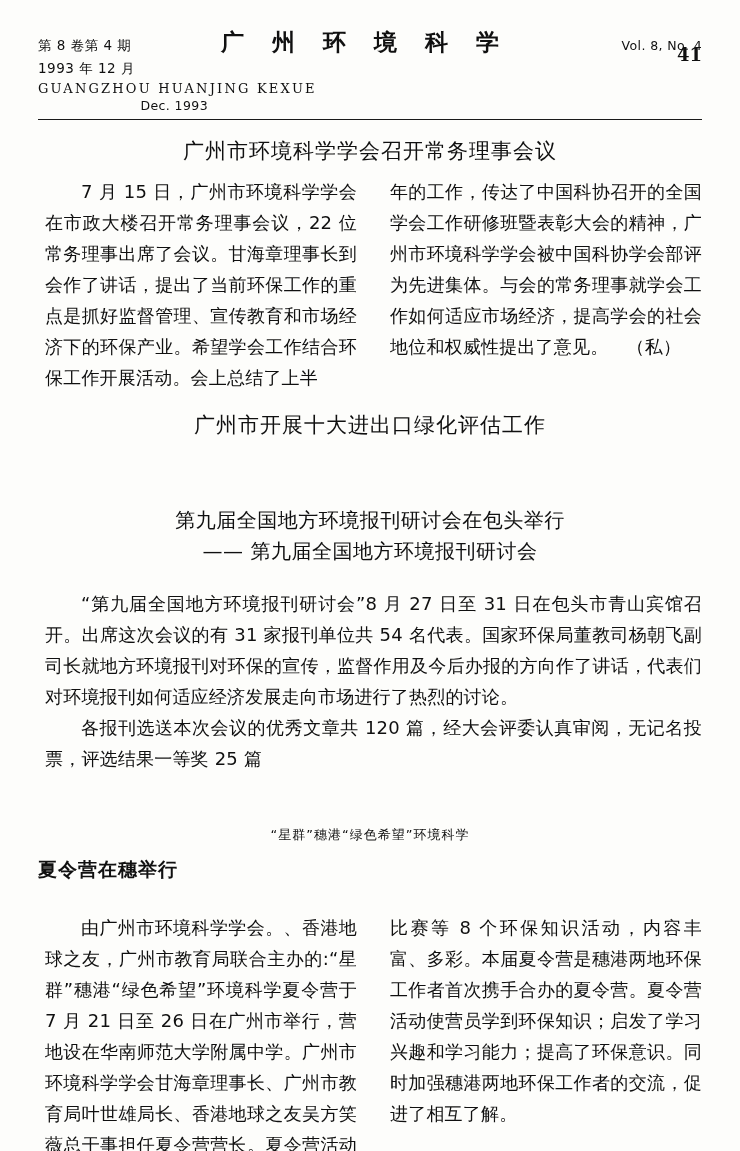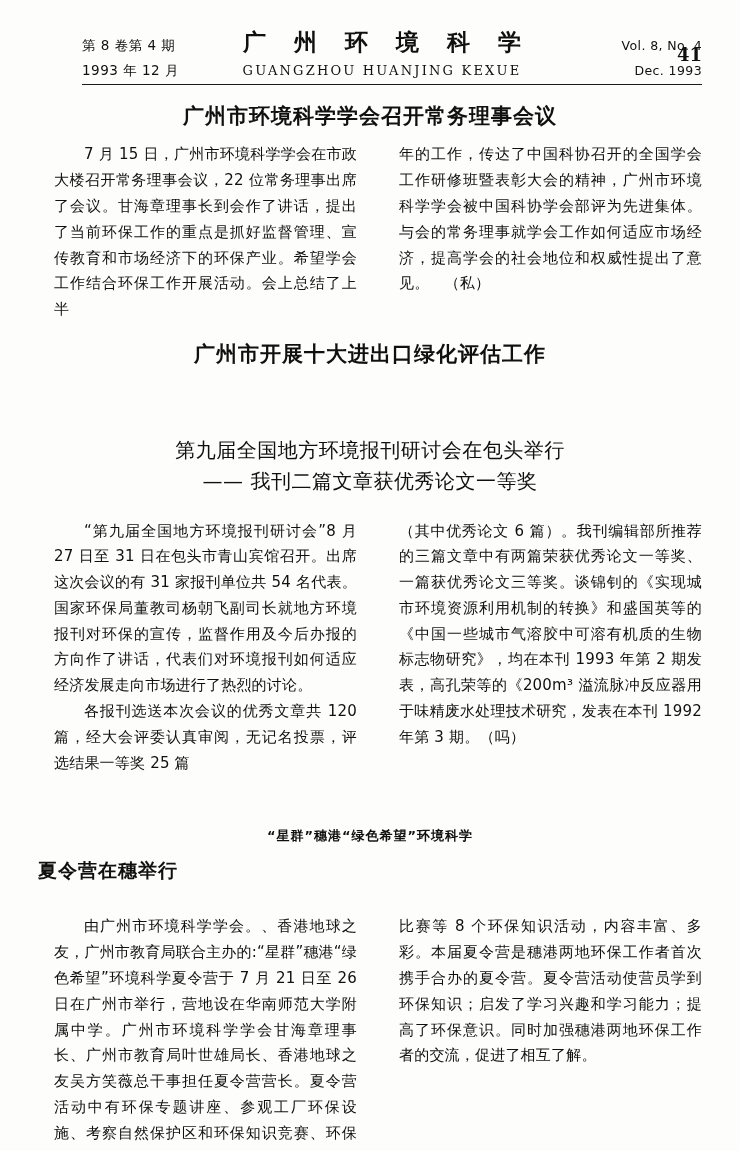--- a/index.html
+++ b/index.html
@@ -19,21 +19,20 @@
     background: #fdfdfb;
     overflow: hidden;
     box-sizing: border-box;
     padding: 0 38px;
   }
 
   
   .masthead {
     position: relative;
     padding-top: 26px;
-    margin-left: 44px;
   }
   .mast-row {
     display: flex;
     align-items: baseline;
     justify-content: space-between;
     line-height: 1.35;
   }
   .mast-left {
     width: 150px;
     font-size: 13.5px;
@@ -60,20 +59,21 @@
     padding-left: 10px;
   }
   .journal-en {
     font-family: "DejaVu Serif", "Liberation Serif", serif;
     font-size: 13px;
     letter-spacing: 2.2px;
     margin-top: 3px;
   }
   .mast-row.second {
     margin-top: 2px;
+    flex-direction: column;
   }
   .page-num {
     position: absolute;
     right: 0;
     top: 44px;
     font-family: "DejaVu Serif", "Liberation Serif", serif;
     font-size: 18px;
     font-weight: bold;
   }
   .mast-rule {
@@ -81,21 +81,21 @@
     border-top: 1.6px solid #1a1a1a;
     margin: 4px 0 0 0;
   }
 
   
   .article {
     margin-top: 14px;
   }
   .art-title {
     font-family: "DejaVu Sans", "Liberation Sans", sans-serif;
-    font-weight: bold;
+    font-weight: normal;
     text-align: center;
     font-size: 21px;
     letter-spacing: 1px;
     line-height: 1.5;
     margin: 16px 0 10px 0;
   }
   .art-title.small {
     font-size: 13px;
   }
   .art-subtitle {
@@ -120,22 +120,22 @@
   .cols {
     display: flex;
     gap: 26px;
     align-items: flex-start;
   }
   .col {
     flex: 1 1 0;
     min-width: 0;
   }
   p.body {
-    margin: 0 0 0 16px;
-    font-size: 15px;
+    margin: 0 0 0 7px;
+    font-size: 18px;
     line-height: 1.72;
     text-align: justify;
     text-justify: inter-character;
     letter-spacing: 0.2px;
   }
   p.body + p.body {
     margin-top: 0;
   }
   p.indent {
     text-indent: 2em;
@@ -186,30 +186,27 @@
     <h2 class="art-title">广州市开展十大进出口绿化评估工作</h2>
     <div class="spacer-sm"></div>
     <div class="cols">
     </div>
   </div>
 
   <div class="article">
     <div class="spacer-sm"></div>
     <h2 class="art-title-2line">
       <div>第九届全国地方环境报刊研讨会在包头举行</div>
-      <div>—— 我刊二篇文章获优秀论文一等奖</div>
+      <div>—— 第九届全国地方环境报刊研讨会</div>
     </h2>
     <div class="spacer-sm"></div>
     <div class="cols">
       <div class="col">
         <p class="body indent">“第九届全国地方环境报刊研讨会”8 月 27 日至 31 日在包头市青山宾馆召开。出席这次会议的有 31 家报刊单位共 54 名代表。国家环保局董教司杨朝飞副司长就地方环境报刊对环保的宣传，监督作用及今后办报的方向作了讲话，代表们对环境报刊如何适应经济发展走向市场进行了热烈的讨论。</p>
         <p class="body indent">各报刊选送本次会议的优秀文章共 120 篇，经大会评委认真审阅，无记名投票，评选结果一等奖 25 篇</p>
-      </div>
-      <div class="col">
-        <p class="body">（其中优秀论文 6 篇）。我刊编辑部所推荐的三篇文章中有两篇荣获优秀论文一等奖、一篇获优秀论文三等奖。谈锦钊的《实现城市环境资源利用机制的转换》和盛国英等的《中国一些城市气溶胶中可溶有机质的生物标志物研究》，均在本刊 1993 年第 2 期发表，高孔荣等的《200m³ 溢流脉冲反应器用于味精废水处理技术研究，发表在本刊 1992 年第 3 期。（吗）</p>
       </div>
     </div>
   </div>
 
   <div class="article">
     <div class="spacer-md"></div>
     <h2 class="art-title small">“星群”穗港“绿色希望”环境科学</h2>
     <h3 class="art-subtitle">夏令营在穗举行</h3>
     <div class="spacer-md"></div>
     <div class="cols">

